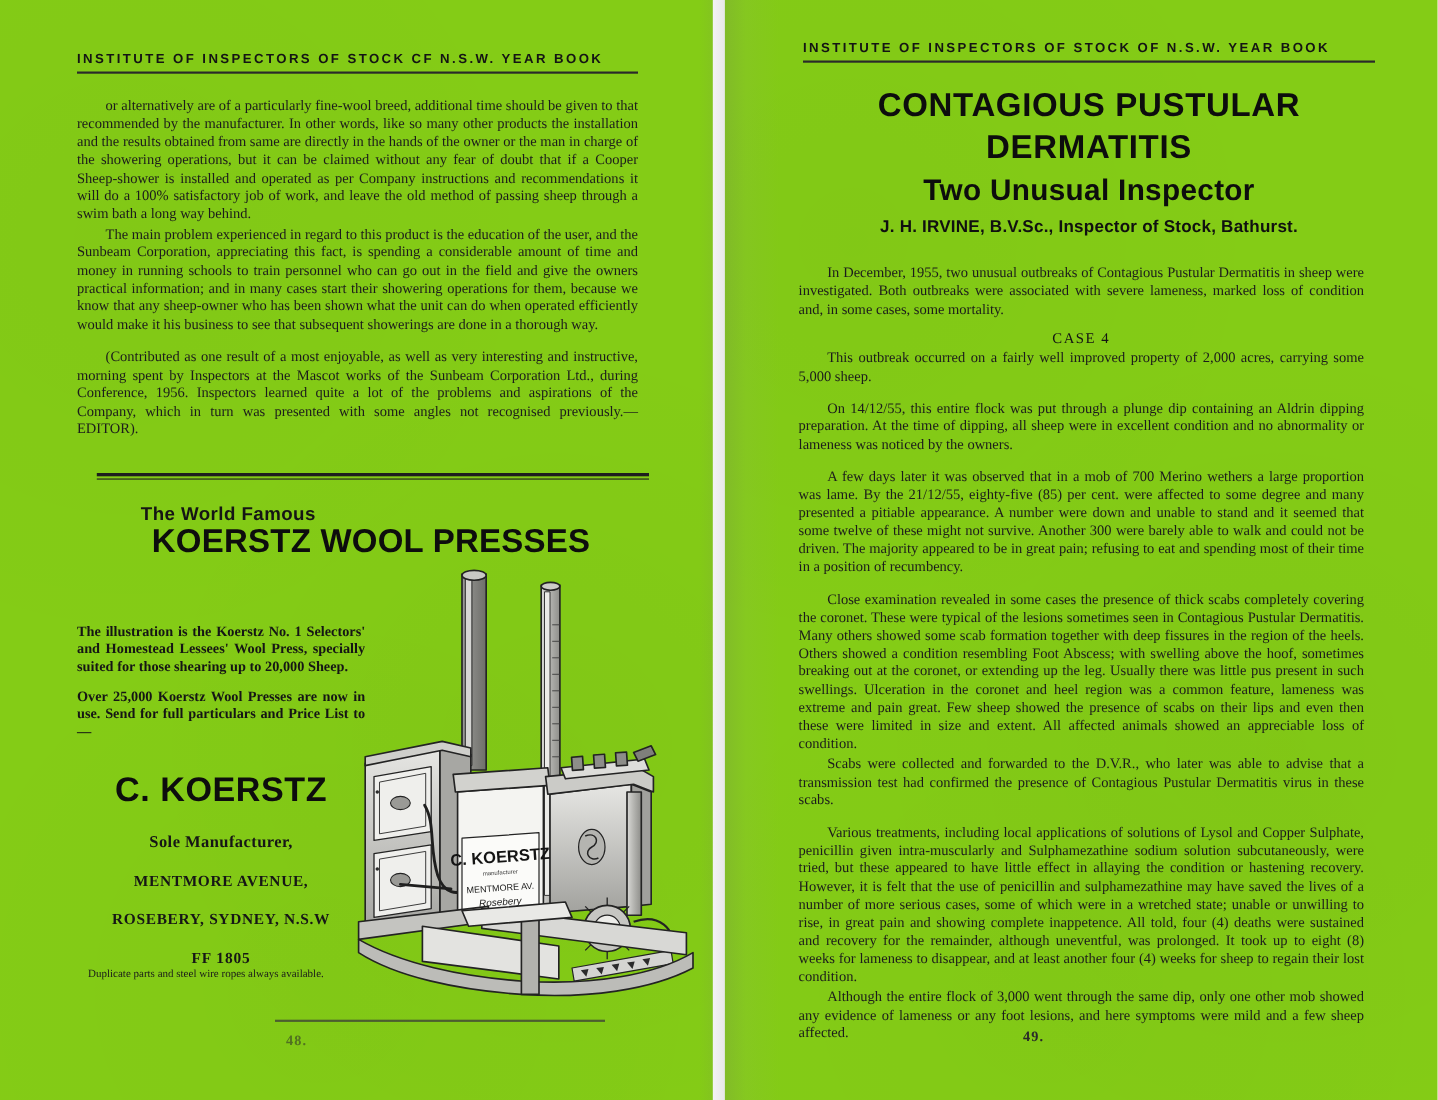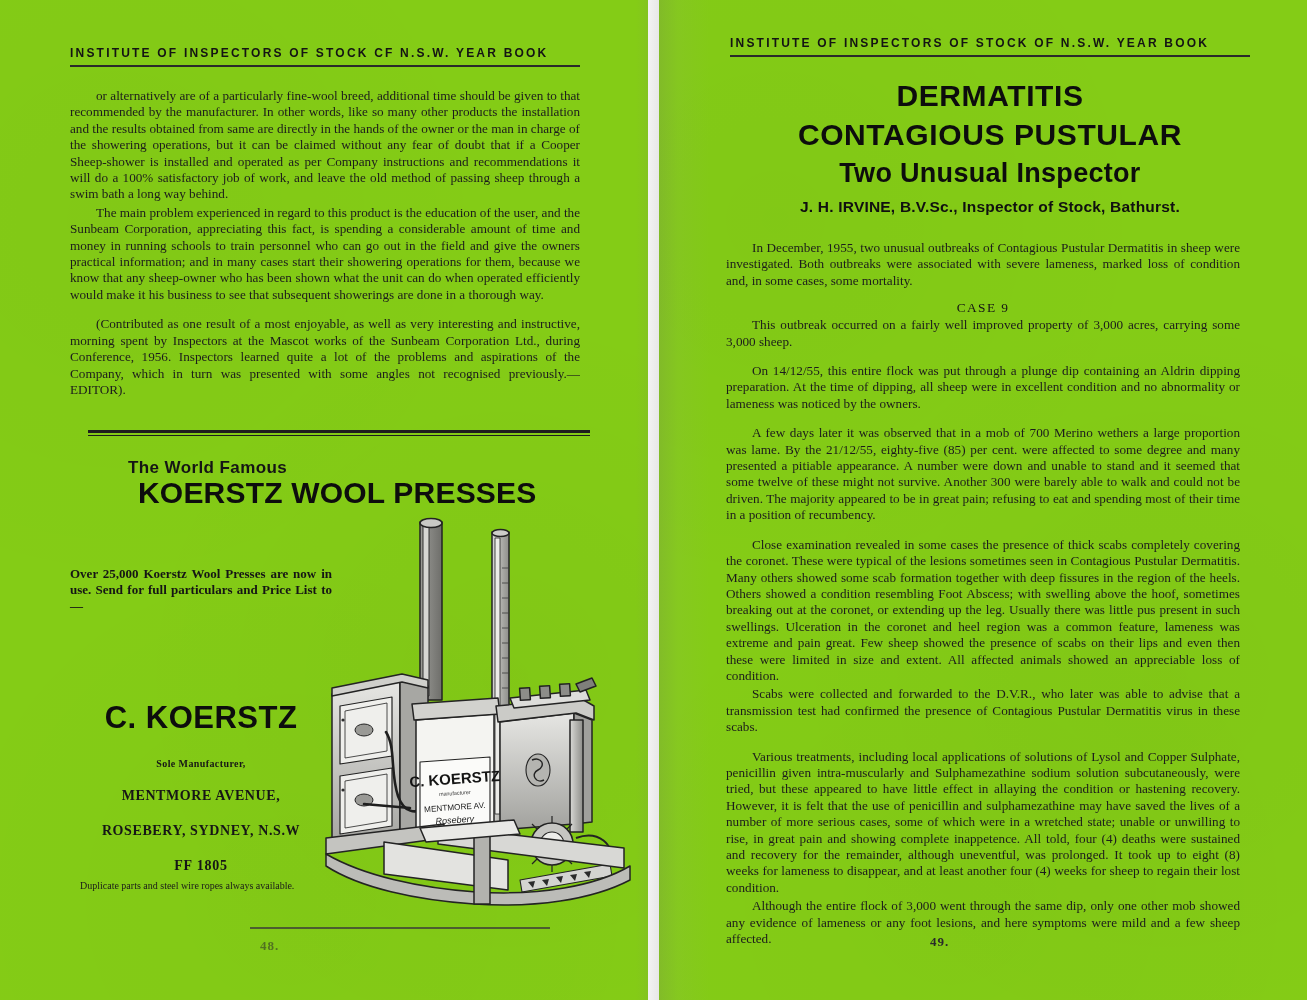--- a/index.html
+++ b/index.html
@@ -159,21 +159,21 @@
     color: #0d0d0d;
     margin-bottom: 22px;
   }
   #ad-company .line {
     font-weight: bold;
     font-size: 14px;
     letter-spacing: 0.6px;
     margin-bottom: 19px;
     color: #161616;
   }
-  #ad-company .line.sole { font-size: 10px; letter-spacing: 0.4px; }
+  #ad-company .line.sole { font-size: 15px; letter-spacing: 0.4px; }
   #ad-company .line.ff   { letter-spacing: 0.8px; margin-bottom: 0; }
 
   #ad-footnote {
     position: absolute;
     left: 20px;
     top: 430px;
     width: 250px;
     text-align: left;
     font-size: 10px;
     line-height: 16.5px;
@@ -280,20 +280,21 @@
     </div>
 
     <div id="ad-rule-top"></div>
 
     <div id="ad-block">
 
       <div id="ad-kicker">The World Famous</div>
       <div id="ad-title">KOERSTZ WOOL PRESSES</div>
 
       <div id="ad-copy">
+        <p>The illustration is the Koerstz No. 1 Selectors' and Homestead Lessees' Wool Press, specially suited for those shearing up to 20,000 Sheep.</p>
         <p>Over 25,000 Koerstz Wool Presses are now in use. Send for full particulars and Price List to—</p>
       </div>
 
       <div id="ad-company">
         <div class="name">C. KOERSTZ</div>
         <div class="line sole">Sole  Manufacturer,</div>
         <div class="line">MENTMORE  AVENUE,</div>
         <div class="line">ROSEBERY,  SYDNEY,  N.S.W</div>
         <div class="line ff">FF 1805</div>
       </div>
@@ -447,33 +448,33 @@
   <div class="page right">
     <div class="paper-tint"></div>
   </div>
 
   <div id="right-head">
     <div class="running-head">INSTITUTE  OF  INSPECTORS  OF  STOCK  OF  N.S.W.  YEAR  BOOK</div>
     <div class="head-rule"></div>
   </div>
 
   <div id="article-title">
+    <div class="t1">CONTAGIOUS PUSTULAR</div>
     <div class="t1">DERMATITIS</div>
-    <div class="t1">CONTAGIOUS PUSTULAR</div>
     <div class="t2">Two Unusual Inspector</div>
   </div>
 
   <div id="article-byline">J. H. IRVINE, B.V.Sc., Inspector of Stock, Bathurst.</div>
 
   <div class="col" id="right-body">
     <p class="body">In December, 1955, two unusual outbreaks of Contagious Pustular Dermatitis in sheep were investigated. Both outbreaks were associated with severe lameness, marked loss of condition and, in some cases, some mortality.</p>
 
-    <div class="case-heading">CASE 9</div>
-
-    <p class="body">This outbreak occurred on a fairly well improved property of 3,000 acres, carrying some 3,000 sheep.</p>
+    <div class="case-heading">CASE 4</div>
+
+    <p class="body">This outbreak occurred on a fairly well improved property of 2,000 acres, carrying some 5,000 sheep.</p>
     <p class="body gap">On 14/12/55, this entire flock was put through a plunge dip containing an Aldrin dipping preparation. At the time of dipping, all sheep were in excellent condition and no abnormality or lameness was noticed by the owners.</p>
     <p class="body gap">A few days later it was observed that in a mob of 700 Merino wethers a large proportion was lame. By the 21/12/55, eighty-five (85) per cent. were affected to some degree and many presented a pitiable appearance. A number were down and unable to stand and it seemed that some twelve of these might not survive. Another 300 were barely able to walk and could not be driven. The majority appeared to be in great pain; refusing to eat and spending most of their time in a position of recumbency.</p>
     <p class="body gap">Close examination revealed in some cases the presence of thick scabs completely covering the coronet. These were typical of the lesions sometimes seen in Contagious Pustular Dermatitis. Many others showed some scab formation together with deep fissures in the region of the heels. Others showed a condition resembling Foot Abscess; with swelling above the hoof, sometimes breaking out at the coronet, or extending up the leg. Usually there was little pus present in such swellings. Ulceration in the coronet and heel region was a common feature, lameness was extreme and pain great. Few sheep showed the presence of scabs on their lips and even then these were limited in size and extent. All affected animals showed an appreciable loss of condition.</p>
     <p class="body">Scabs were collected and forwarded to the D.V.R., who later was able to advise that a transmission test had confirmed the presence of Contagious Pustular Dermatitis virus in these scabs.</p>
     <p class="body gap">Various treatments, including local applications of solutions of Lysol and Copper Sulphate, penicillin given intra-muscularly and Sulphamezathine sodium solution subcutaneously, were tried, but these appeared to have little effect in allaying the condition or hastening recovery. However, it is felt that the use of penicillin and sulphamezathine may have saved the lives of a number of more serious cases, some of which were in a wretched state; unable or unwilling to rise, in great pain and showing complete inappetence. All told, four (4) deaths were sustained and recovery for the remainder, although uneventful, was prolonged. It took up to eight (8) weeks for lameness to disappear, and at least another four (4) weeks for sheep to regain their lost condition.</p>
     <p class="body">Although the entire flock of 3,000 went through the same dip, only one other mob showed any evidence of lameness or any foot lesions, and here symptoms were mild and a few sheep affected.</p>
   </div>
 
   <div class="folio" id="right-folio">49.</div>
 

